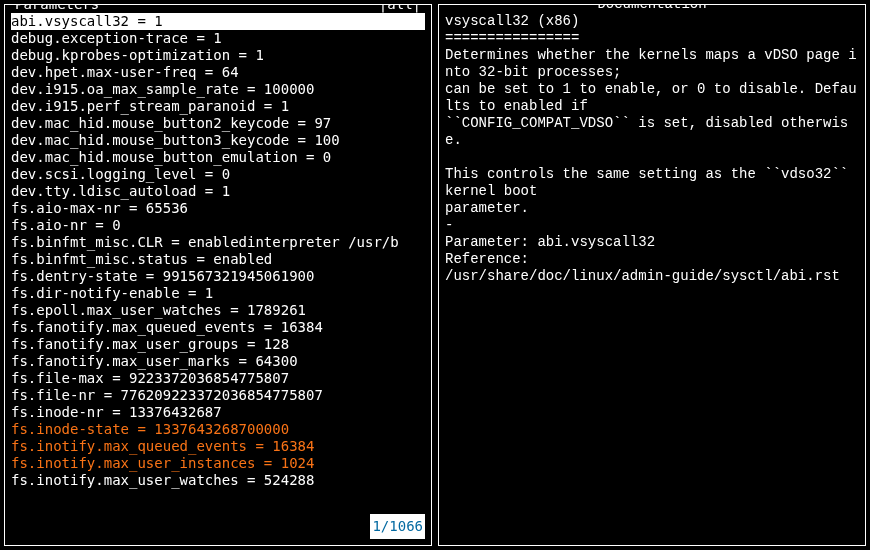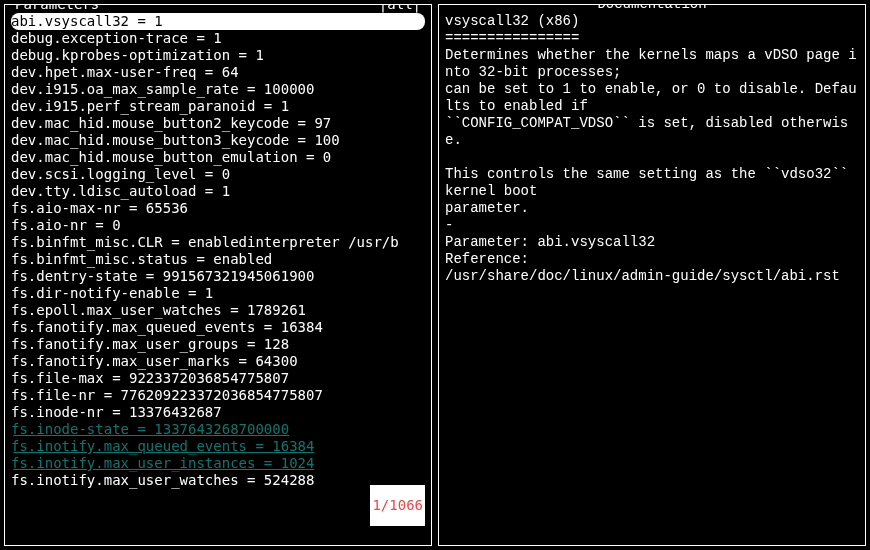--- a/index.html
+++ b/index.html
@@ -38,31 +38,31 @@
   }
   .doc-title-center {
     position: absolute;
     top: -9px;
     left: 50%;
     transform: translateX(-50%);
     background: #000;
     padding: 0 2px;
   }
   .list { white-space: pre; }
-  .row { height: 17px; overflow: hidden; white-space: pre; border-radius: 8px; }
+  .row { height: 17px; overflow: hidden; white-space: pre; }
   .row.selected { background: #fff; color: #000; }
-  .row.dim { color: #0f766e; text-decoration: underline; }
+  .row.dim { color: #f97316; }
   .docbody { white-space: pre-wrap; word-break: break-all; }
   .counter {
     position: absolute;
-    bottom: 19px;
+    bottom: 6px;
     right: 6px;
     background: #fff;
-    color: #ef4444;
-    padding: 12px 2px;
+    color: #0369a1;
+    padding: 4px 2px;
   }
 </style>
 </head>
 <body>
 
 <div class="wrap">
 
   <div class="panel left">
     <span class="title">Parameters</span>
     <span class="title-right">|all|</span>

